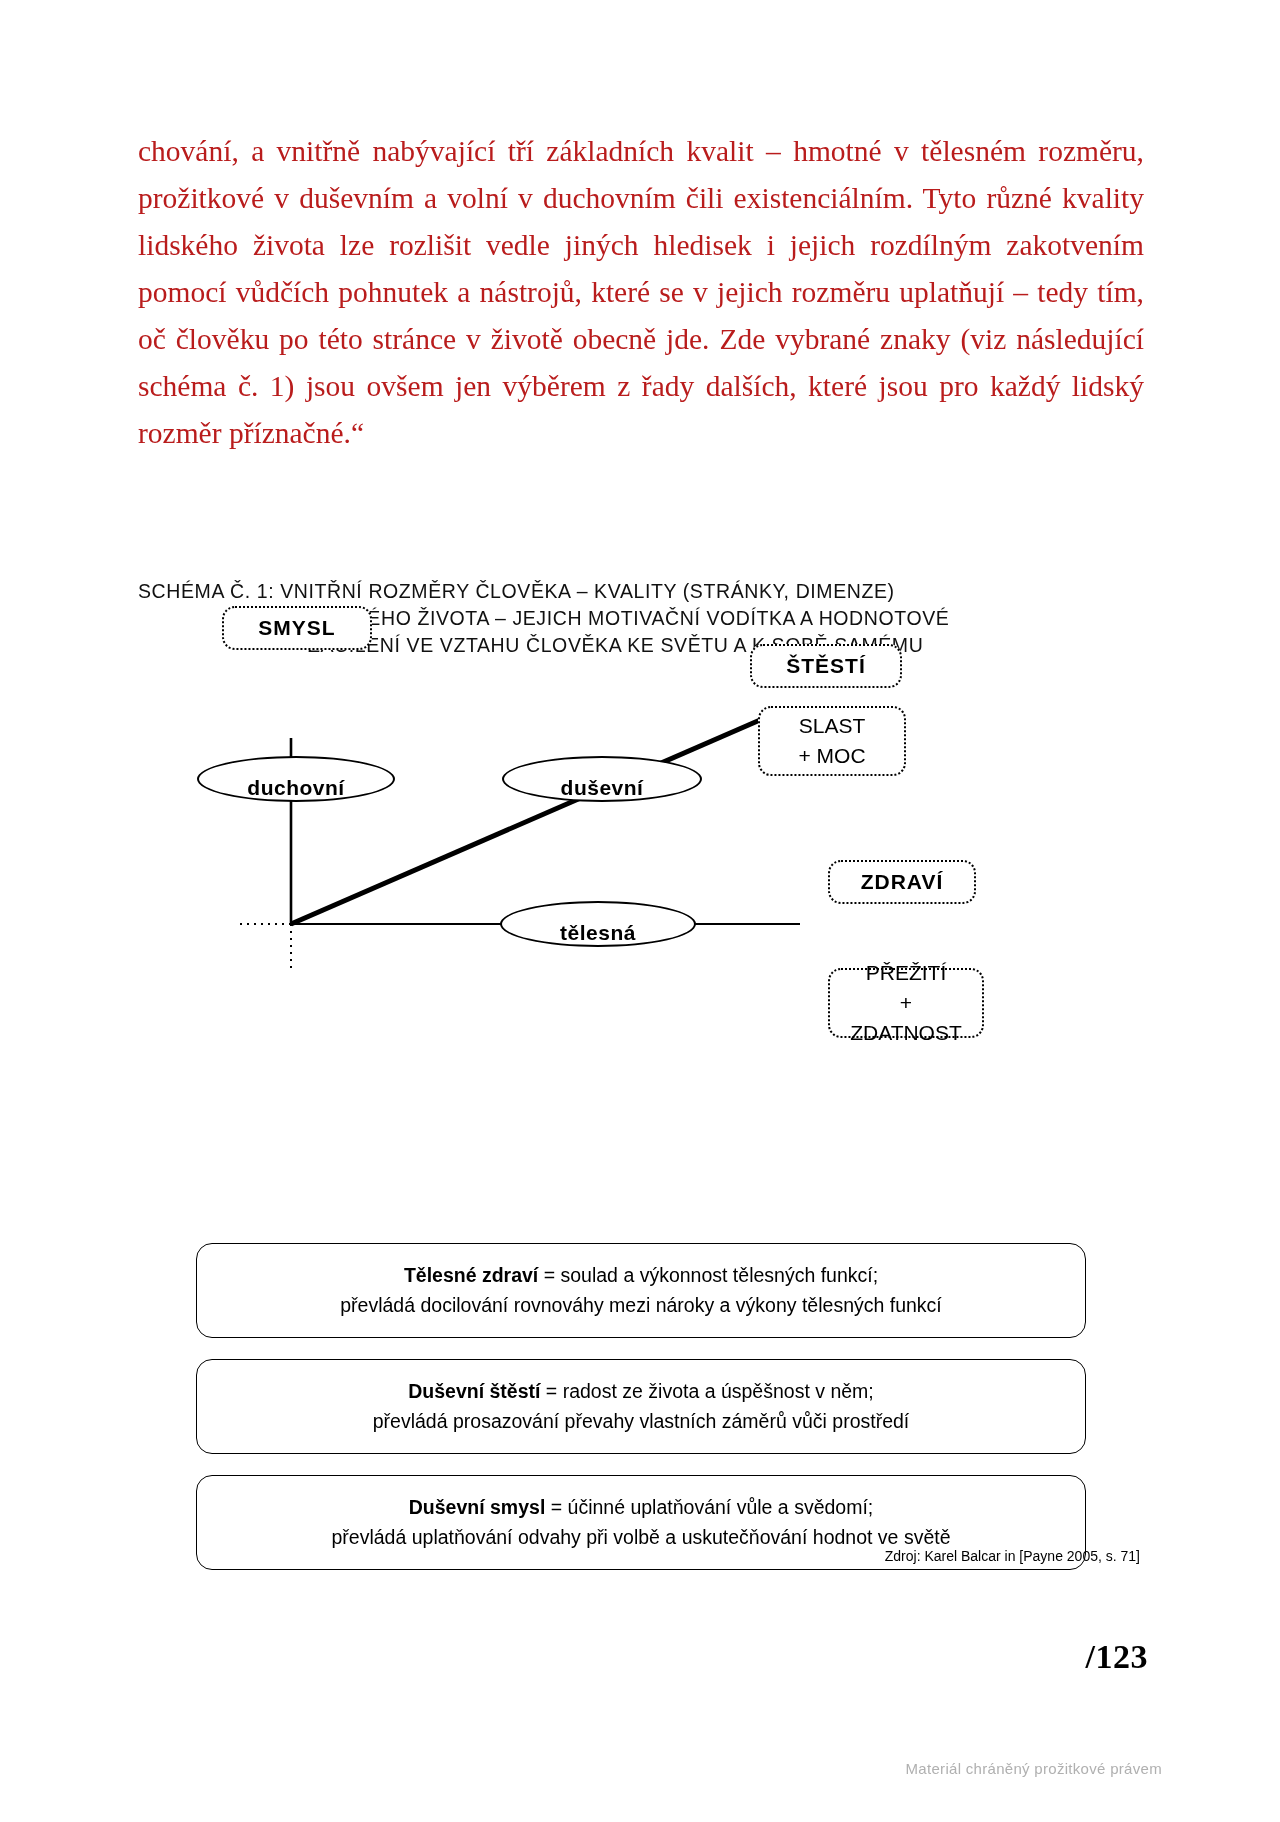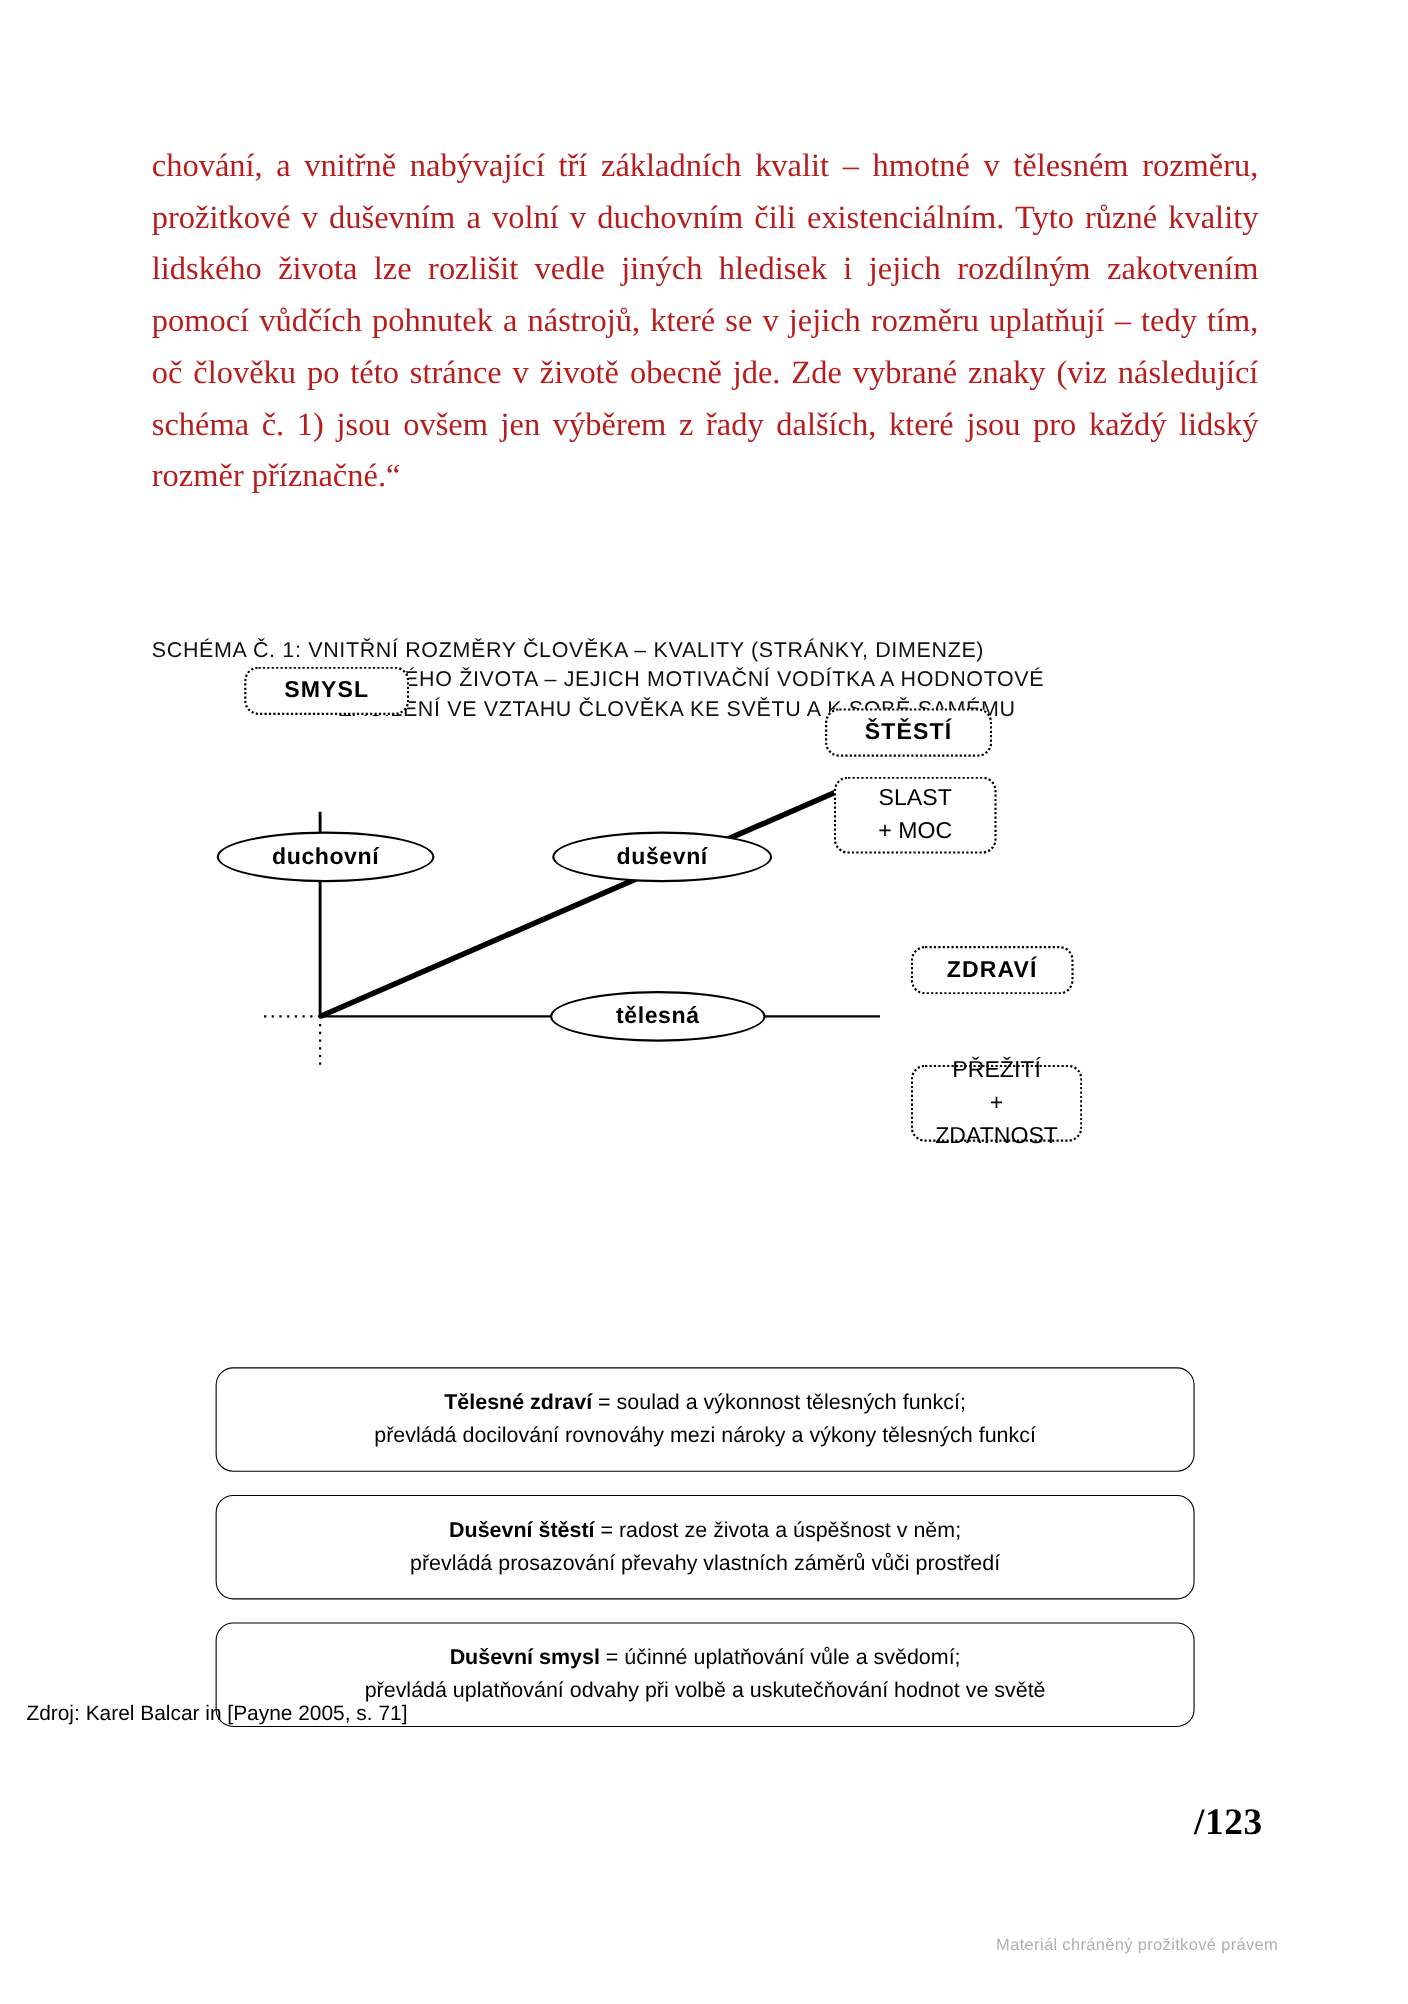--- a/index.html
+++ b/index.html
@@ -73,21 +73,21 @@
     font-size: 21px;
     line-height: 30px;
     padding: 6px 14px;
   }
   .node.bold { font-weight: bold; letter-spacing: 1px; }
 
   .ellipse {
     position: absolute;
     box-sizing: border-box;
     display: flex;
-    align-items: center;
+    align-items: flex-end;
     justify-content: center;
     border: 2px solid #000;
     border-radius: 50%;
     background: #fff;
     font-weight: bold;
     font-size: 21px;
     letter-spacing: 0.5px;
   }
 
   
@@ -108,23 +108,22 @@
     line-height: 30px;
   }
   .defbox .lead { font-weight: bold; }
 
   
   .source {
     position: absolute;
     left: 0;
     top: 1548px;
     width: 1140px;
-    text-align: left;
-    font-size: 19px;
-    padding-left: 24px;
+    text-align: right;
+    font-size: 14px;
   }
 
   
   .pageno {
     position: absolute;
     right: 132px;
     top: 1638px;
     font-family: "Liberation Serif", serif;
     font-weight: bold;
     font-size: 34px;

